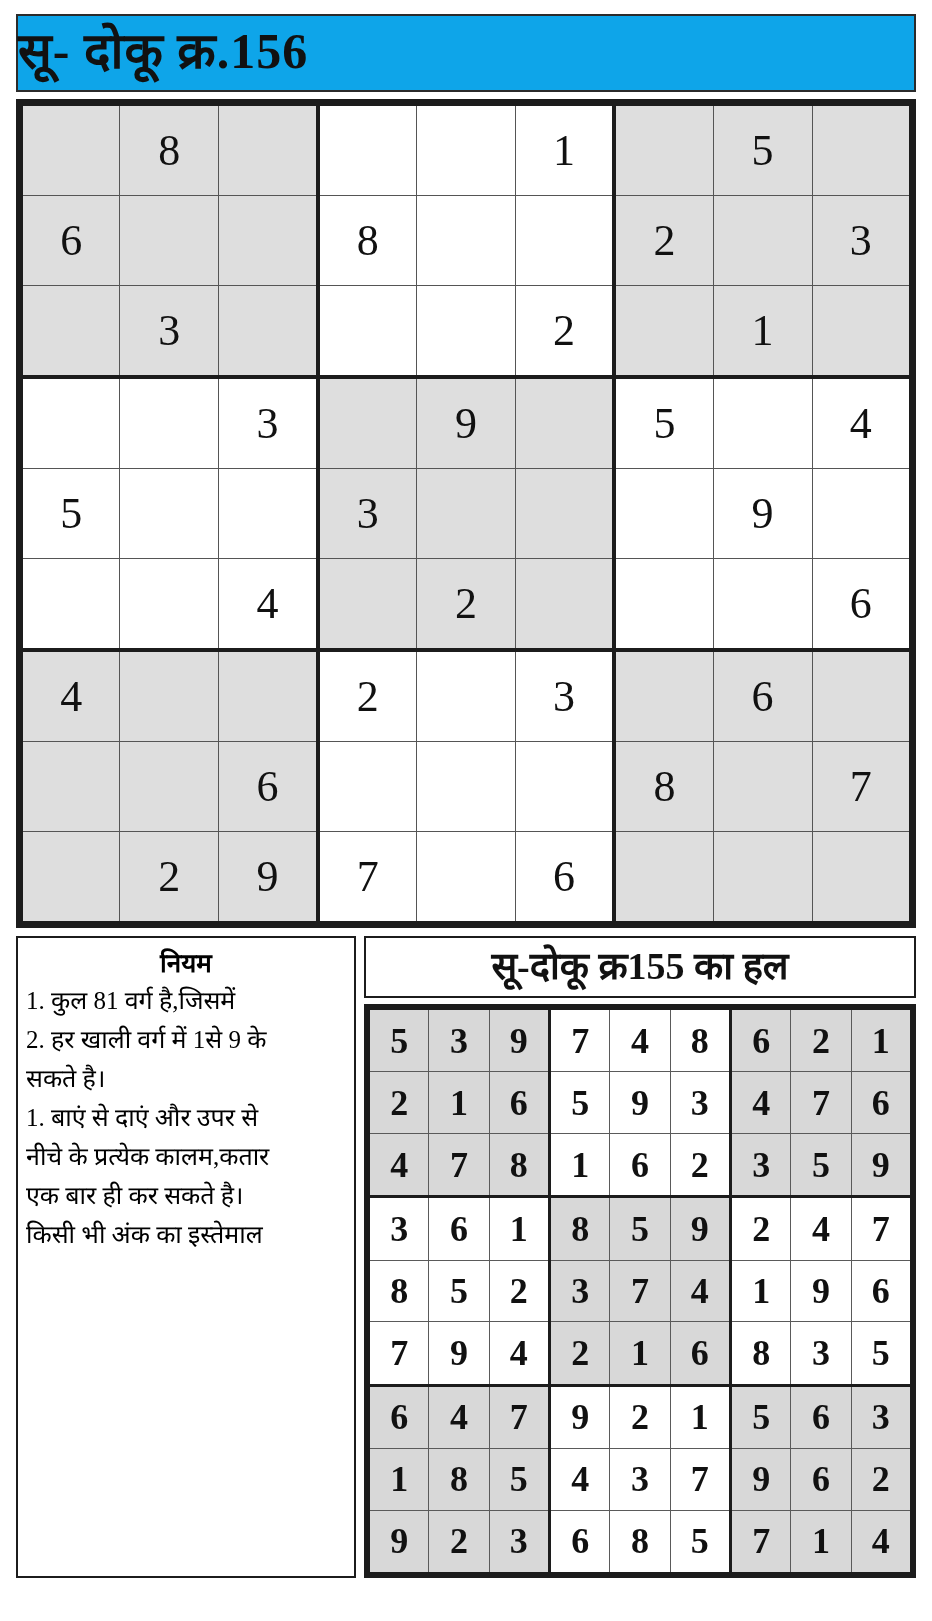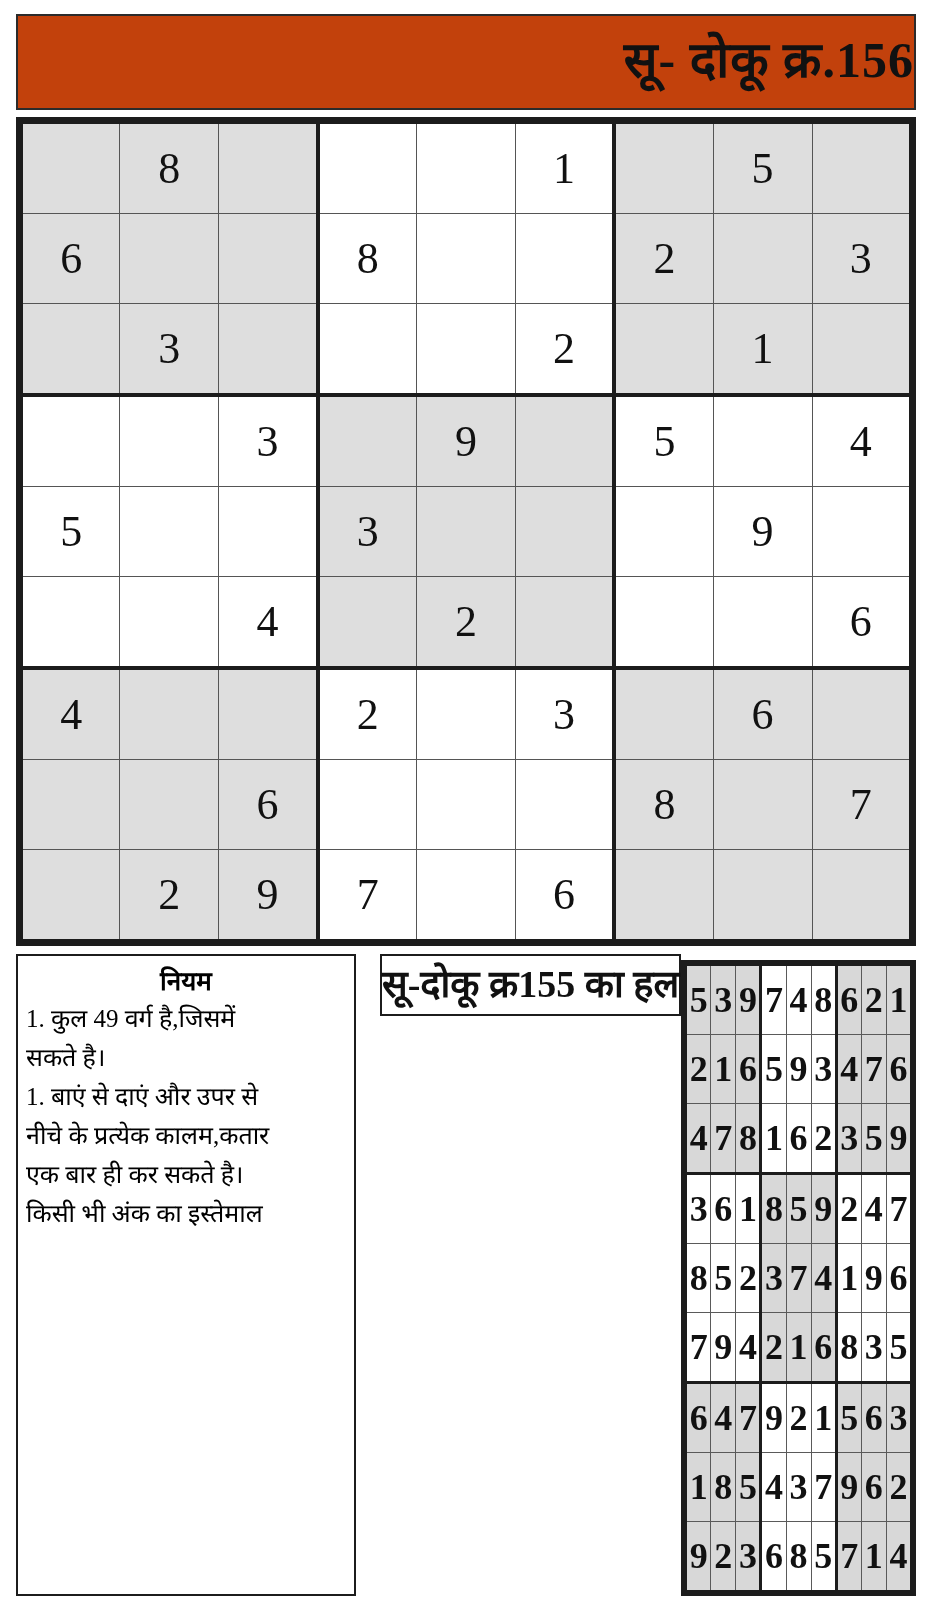--- a/index.html
+++ b/index.html
@@ -18,26 +18,26 @@
     position: relative;
     width: 932px;
     height: 1621px;
     background: #ffffff;
     box-sizing: border-box;
     padding: 14px 16px 10px 16px;
   }
 
   
   .title-bar {
-    height: 96px;
-    background: #c2410c;
+    height: 78px;
+    background: #0ea5e9;
     border: 2px solid #2b2b2b;
     display: flex;
     align-items: center;
-    justify-content: flex-end;
+    justify-content: flex-start;
     box-sizing: border-box;
   }
   .title-bar .title-text {
     font-family: "Liberation Serif", serif;
     font-weight: bold;
     font-size: 50px;
     letter-spacing: 1px;
     color: #111111;
     line-height: 1;
     padding-bottom: 4px;
@@ -69,21 +69,21 @@
   table.sudoku td.shaded { background: #dedede; }
   table.sudoku td.bt { border-top: 4px solid #1c1c1c; }
   table.sudoku td.bl { border-left: 4px solid #1c1c1c; }
   table.sudoku td.br { border-right: 4px solid #1c1c1c; }
   table.sudoku td.bb { border-bottom: 4px solid #1c1c1c; }
 
   
   .lower {
     margin-top: 8px;
     display: flex;
-    gap: 24px;
+    gap: 8px;
     height: 642px;
   }
 
   .rules-box {
     width: 340px;
     border: 2px solid #1c1c1c;
     box-sizing: border-box;
     padding: 6px 8px 4px 8px;
     background: #ffffff;
   }
@@ -98,21 +98,21 @@
     font-family: "Liberation Serif", serif;
     font-size: 25px;
     line-height: 1.52;
     text-align: justify;
   }
   .rules-body p { margin: 0 0 1px 0; }
 
   .solution-col {
     flex: 1;
     display: flex;
-    flex-direction: row;
+    flex-direction: column;
   }
   .solution-header {
     border: 2px solid #1c1c1c;
     box-sizing: border-box;
     height: 62px;
     display: flex;
     align-items: center;
     justify-content: center;
     background: #ffffff;
   }
@@ -267,21 +267,22 @@
           </tr>
         </tbody>
     </table>
   </div>
 
   <div class="lower">
 
     <div class="rules-box">
       <div class="rules-title">नियम</div>
       <div class="rules-body" id="rules-body">
-          <p>1.  कुल  49  वर्ग है,जिसमें</p>
+          <p>1.  कुल  81  वर्ग है,जिसमें</p>
+          <p>2. हर खाली वर्ग में 1से 9 के</p>
           <p>सकते है।</p>
           <p>1. बाएं से दाएं और उपर से</p>
           <p>नीचे के प्रत्येक कालम,कतार</p>
           <p>एक बार ही कर सकते है।</p>
           <p>किसी भी अंक का इस्तेमाल</p>
         </div>
     </div>
 
     <div class="solution-col">
       <div class="solution-header">

